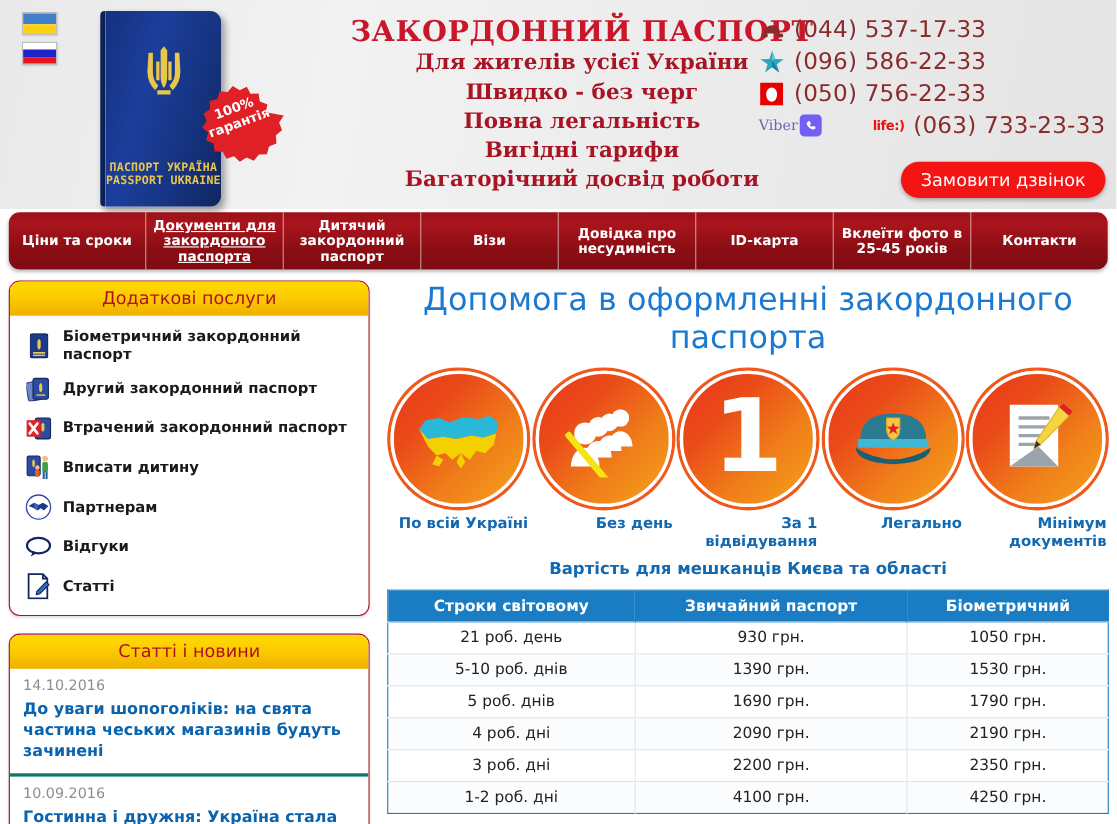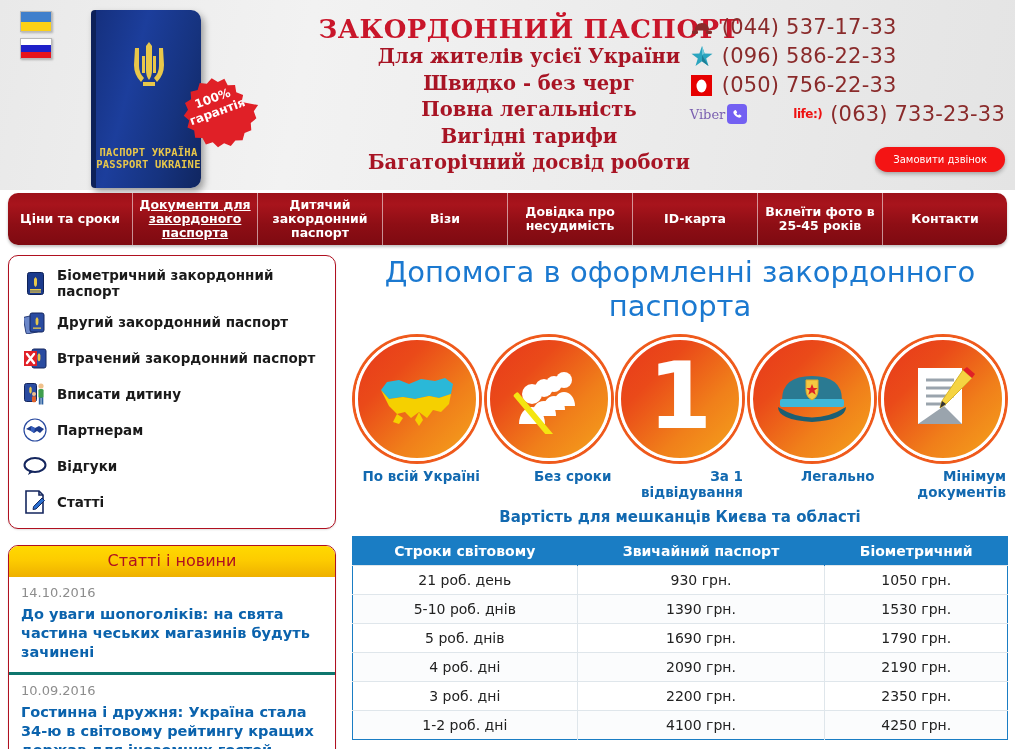--- a/index.html
+++ b/index.html
@@ -100,21 +100,21 @@
   .viber-sq {
     width:20px;height:20px;background:#7360f2;border-radius:4px;
     display:flex;align-items:center;justify-content:center;
   }
   .life-word { font-weight:bold; font-size:12px; color:#ee1111; letter-spacing:-.5px;margin-left:44px; }
 
   .callback-btn {
     position:absolute; right:10px; top:147px;
     background:#f41414; color:#fff;
     border:none; border-radius:17px;
-    padding:7px 18px; font-size:10px;
+    padding:7px 18px; font-size:16px;
     box-shadow: 0 2px 4px rgba(0,0,0,.3);
     cursor:pointer;
     font-family:"DejaVu Sans","Liberation Sans",sans-serif;
   }
 
   
   .nav {
     position:absolute; left:8px; top:193px;
     width:999px; height:52px;
     background: linear-gradient(180deg,#9e1119 0%,#a8141c 22%,#8e0e15 60%,#7e0a11 100%);
@@ -325,20 +325,21 @@
   <div class="nav-item">ID-карта</div>
   <div class="nav-item">Вклеїти фото в 25-45 років</div>
   <div class="nav-item">Контакти</div>
 </div>
 
 <div class="wrap">
 
   <div class="sidebar">
 
     <div class="panel">
+      <div class="panel-head">Додаткові послуги</div>
       <div class="panel-body">
 
         <div class="svc-item">
           <span class="svc-ico">
             <svg width="17" height="23" viewBox="0 0 17 23">
               <rect x="0.5" y="0.5" width="16" height="22" rx="2" fill="#1b3a8c" stroke="#0e2258"></rect>
               <path d="M8.5 5 L10 7 L10 12 Q10 14 8.5 15 Q7 14 7 12 L7 7 Z" fill="#e8c74a"></path>
               <rect x="3" y="17" width="11" height="1.6" fill="#e8c74a"></rect>
               <rect x="3" y="19.4" width="11" height="1.3" fill="#e8c74a"></rect>
             </svg>
@@ -463,21 +464,21 @@
               <circle cx="48" cy="20" r="8"></circle>
                 <path d="M37 46c0-8 5-14 11-14s11 6 11 14z"></path>
               <circle cx="38" cy="24" r="9"></circle>
                 <path d="M26 52c0-9 5-15 12-15s12 6 12 15z"></path>
               <circle cx="26" cy="30" r="10"></circle>
                 <path d="M13 60c0-10 6-17 13-17s13 7 13 17z"></path>
             </g>
             <rect x="18" y="10" width="6" height="62" rx="2" fill="#f4e511" transform="rotate(-40 42 36)"></rect>
           </svg>
         </div>
-        <div class="f-label">Без сроки</div>
+        <div class="f-label">Без день</div>
       </div>
 
       <div class="feature">
         <div class="circle">
           <div class="big-one">1</div>
         </div>
         <div class="f-label">За 1 відвідування</div>
       </div>
 
       <div class="feature">

